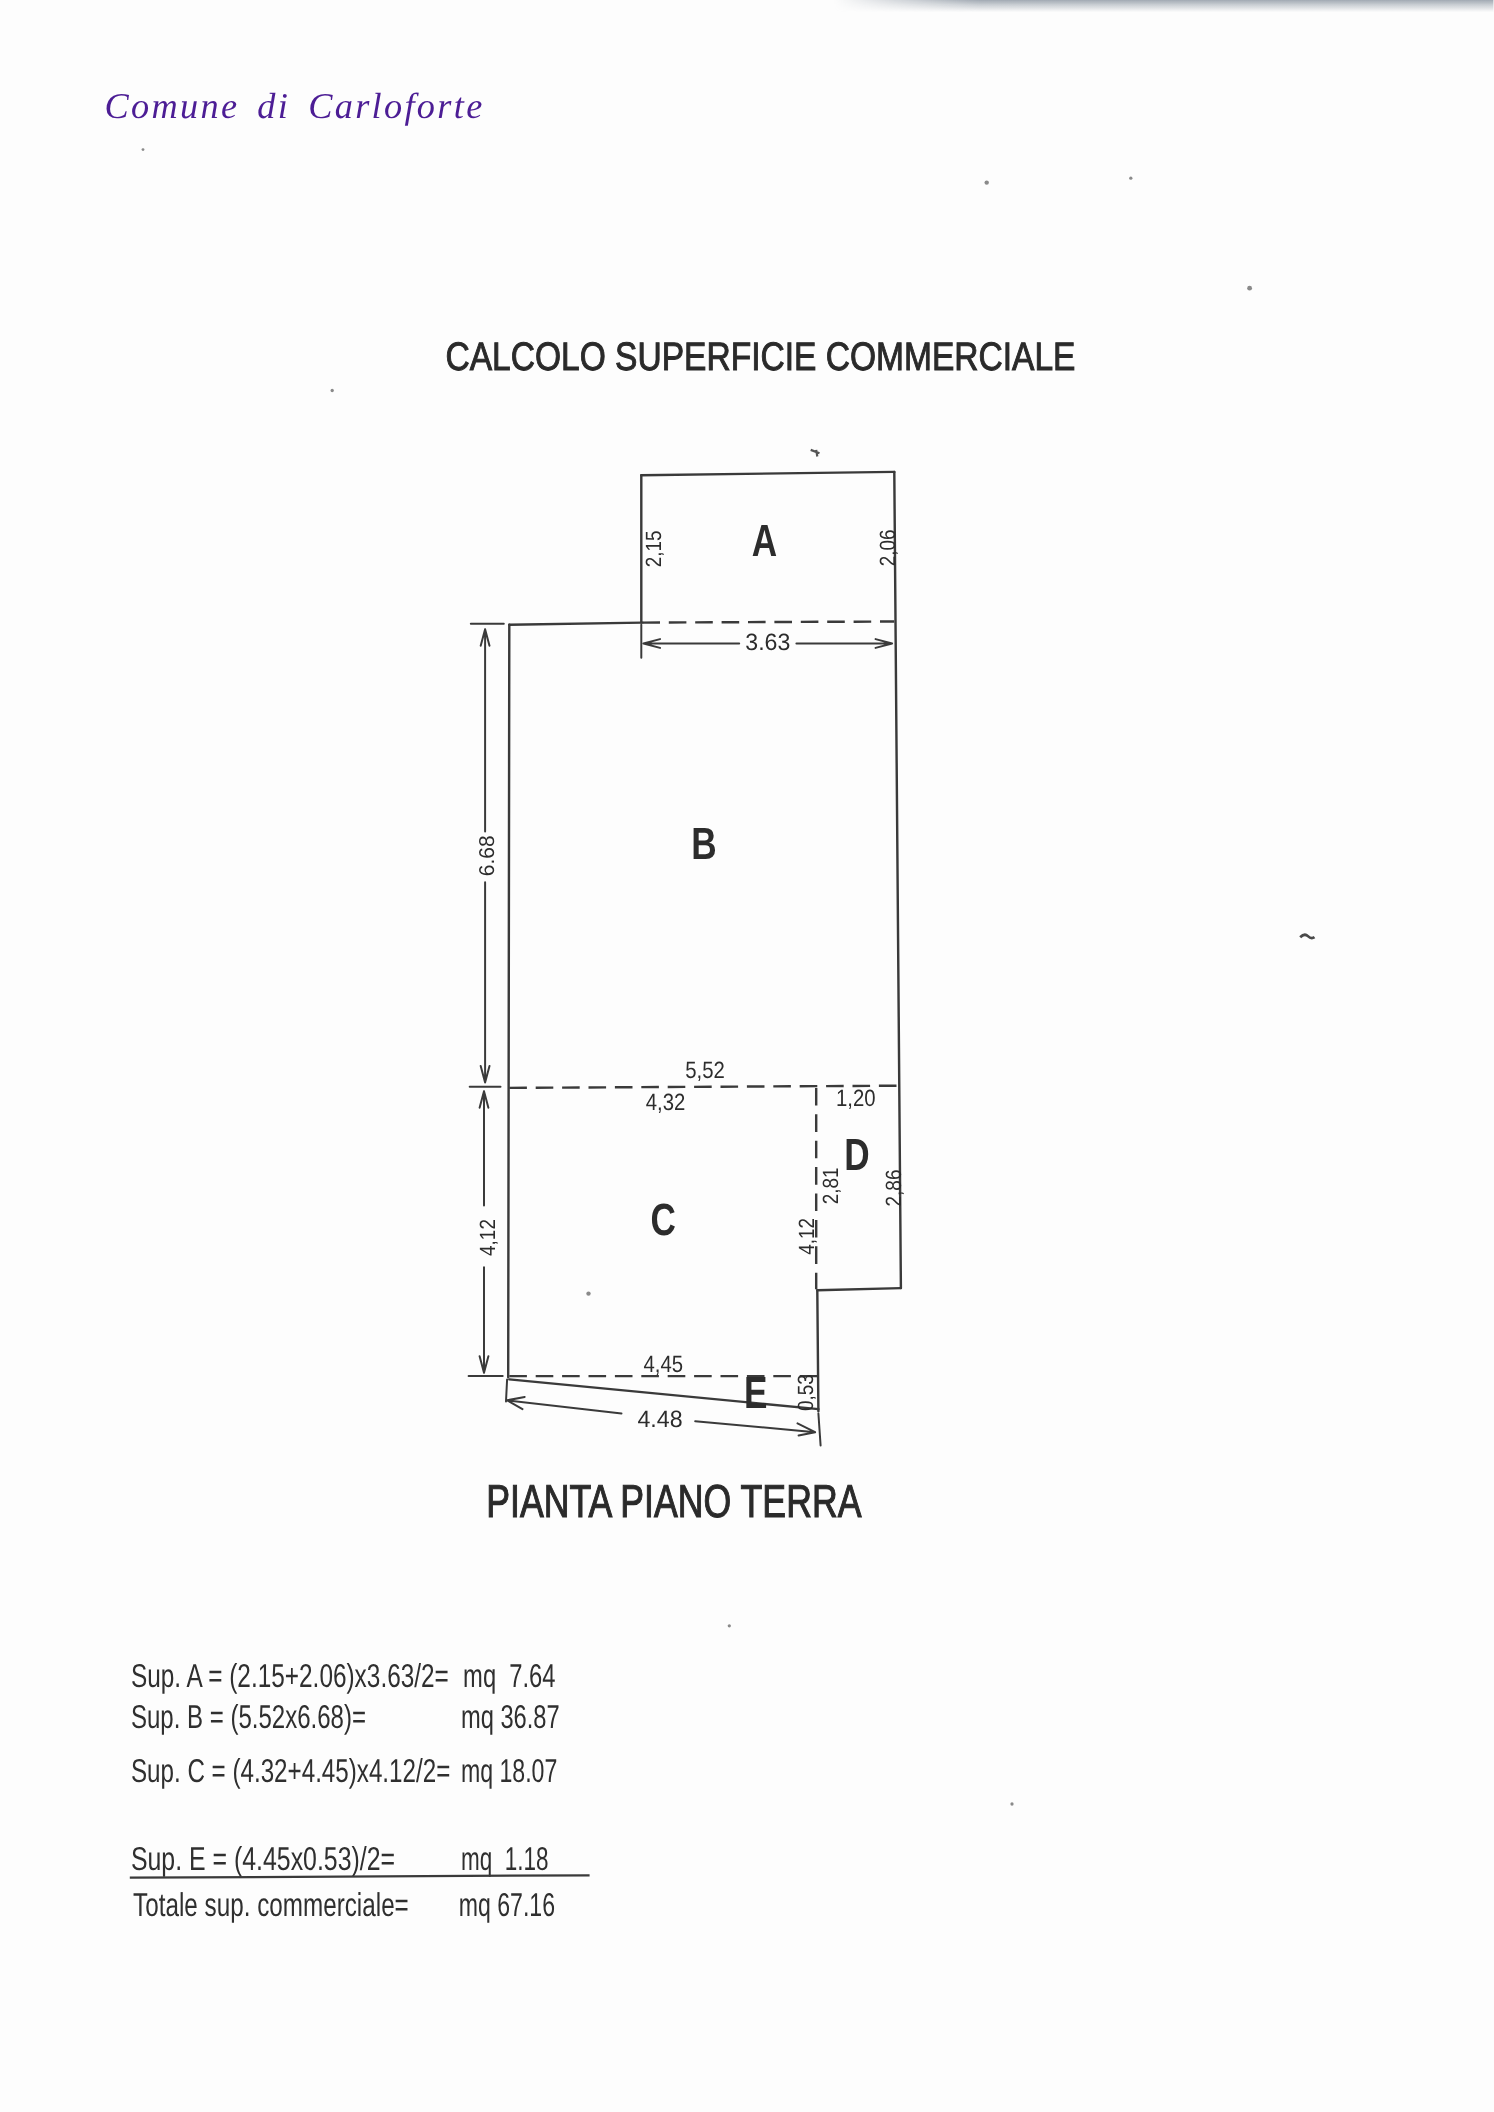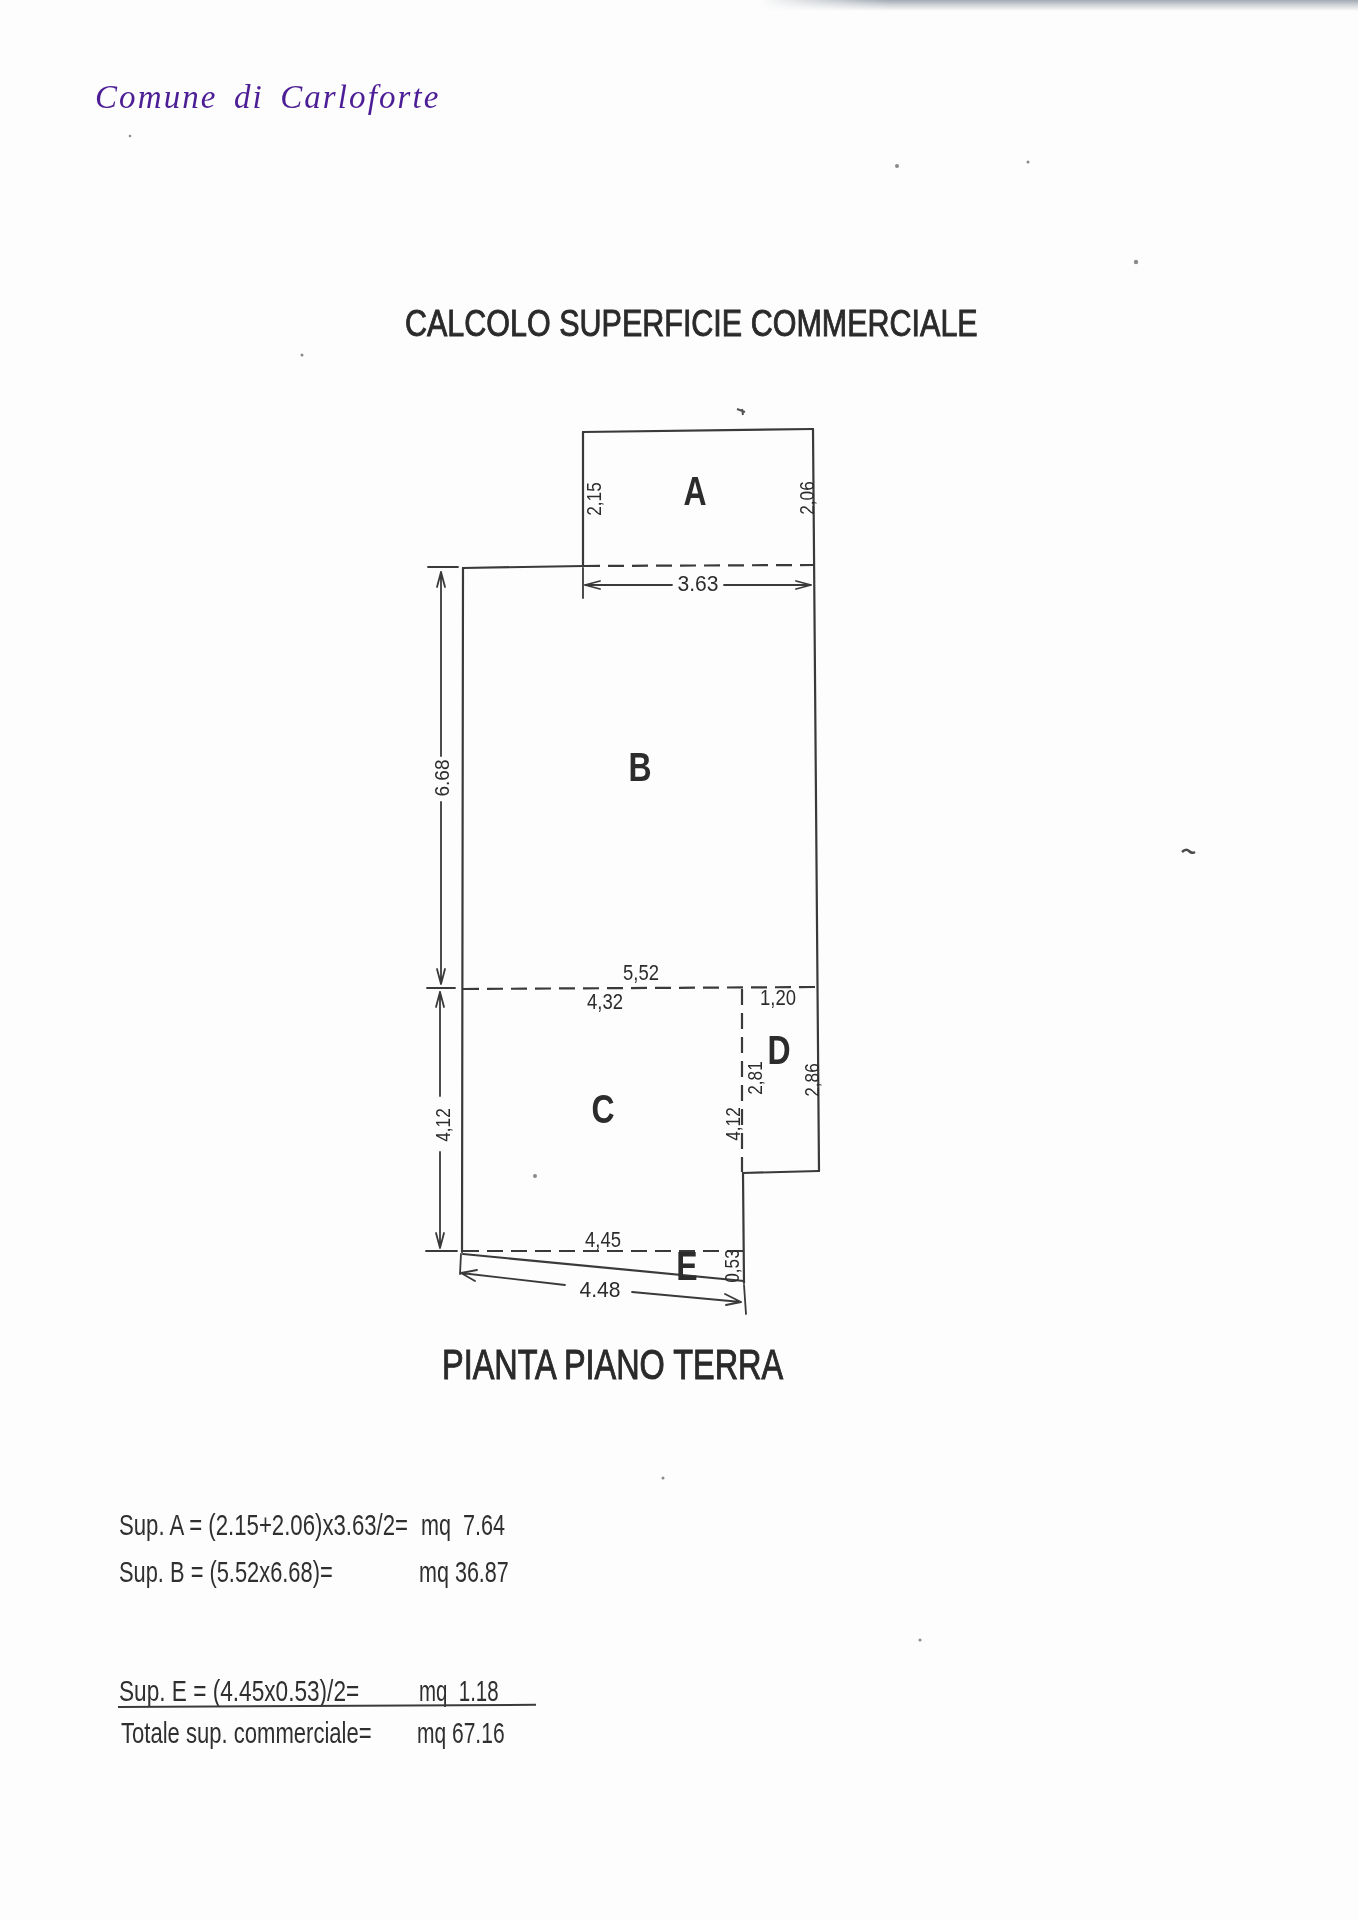--- a/index.html
+++ b/index.html
@@ -120,22 +120,23 @@
 
   <path d="M1182,852 q4,-4 7,-1 t6,1" stroke="#4a4a4a" stroke-width="2.5" fill="none"></path>
 </svg>
 
 <div class="abs" style="left:442px;top:1341px;font-size:42px;font-weight:400;-webkit-text-stroke:1px #2a2a2a;color:#2a2a2a;transform:scaleX(0.772);transform-origin:0 0;white-space:pre;">PIANTA PIANO TERRA</div>
 
 <div class="abs" style="left:119px;top:1508px;width:440px;height:260px;">
 
   <div class="row" style="top:2px;"><span class="l" style="transform:scaleX(0.739);">Sup. A = (2.15+2.06)x3.63/2=</span><span class="m" style="left:302px;transform:scaleX(0.72);">mq  7.64</span></div>
 
-  <div class="row" style="top:49px;"><span class="l" style="transform:scaleX(0.728);">Sup. B = (5.52x6.68)=</span><span class="m" style="left:300px;transform:scaleX(0.718);">mq 36.87</span></div>
+  <div class="row" style="top:39px;"><span class="l" style="transform:scaleX(0.728);">Sup. B = (5.52x6.68)=</span><span class="m" style="left:300px;transform:scaleX(0.718);">mq 36.87</span></div>
 
+  <div class="row" style="top:88px;"><span class="l" style="transform:scaleX(0.733);">Sup. C = (4.32+4.45)x4.12/2=</span><span class="m" style="left:300px;transform:scaleX(0.701);">mq 18.07</span></div>
 
 
   <div class="row" style="top:168px;"><span class="l" style="transform:scaleX(0.754);">Sup. E = (4.45x0.53)/2=</span><span class="m" style="left:300px;transform:scaleX(0.682);">mq  1.18</span></div>
 
   <div class="abs" style="top:198px;left:-1px;width:418px;border-top:2.5px solid #3a3a3a;transform:rotate(-0.3deg);transform-origin:0 0;"></div>
 
   <div class="row" style="top:210px;left:2px;"><span class="l" style="transform:scaleX(0.735);">Totale sup. commerciale=</span><span class="m" style="left:296px;transform:scaleX(0.70);">mq 67.16</span></div>
 </div>
 
 </body></html>

